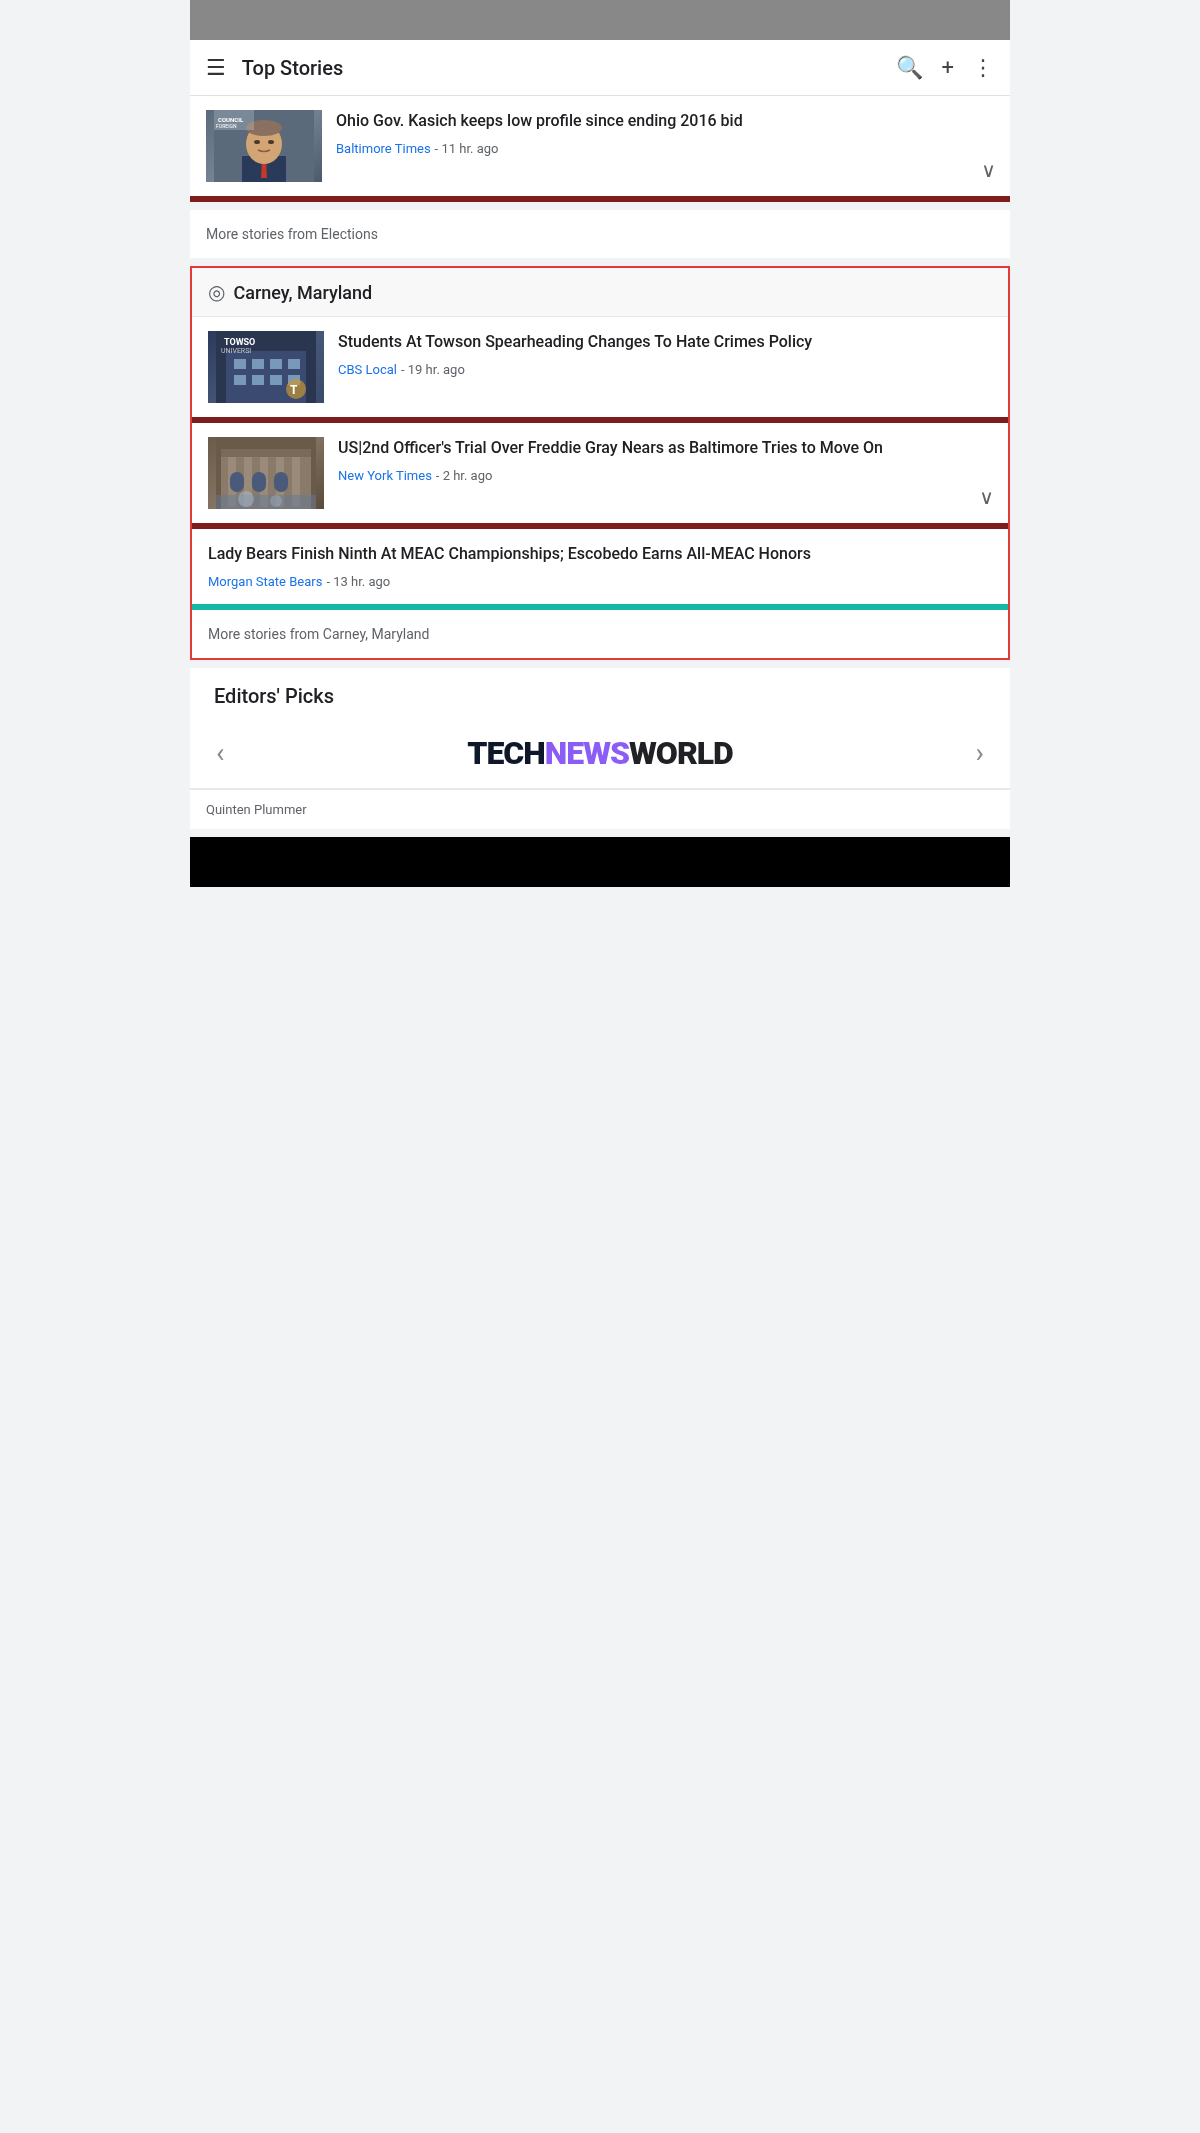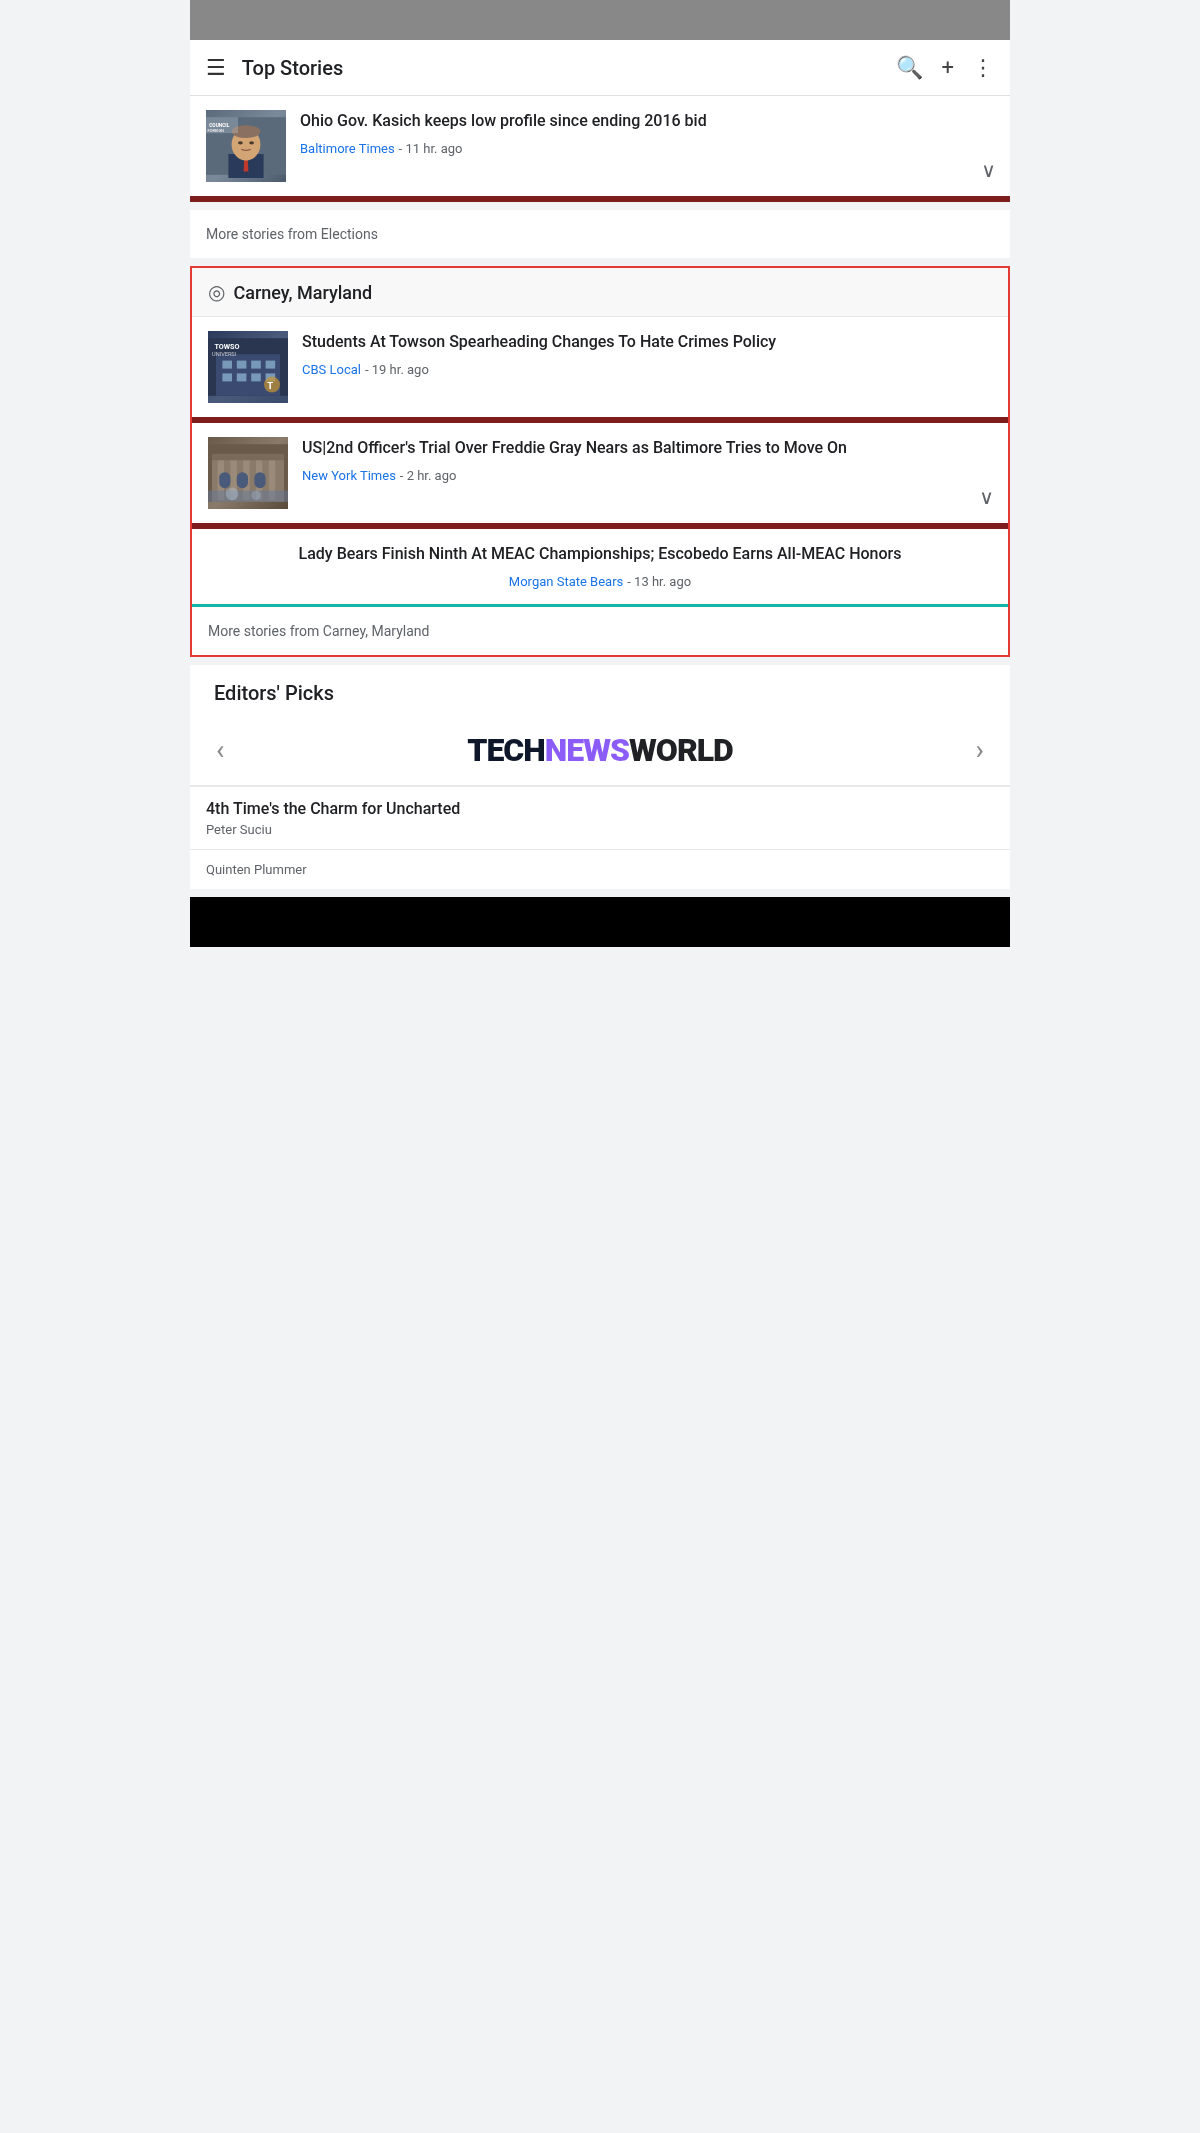--- a/index.html
+++ b/index.html
@@ -57,21 +57,21 @@
 
     
     .article-row {
       display: flex;
       align-items: flex-start;
       padding: 14px 16px;
       border-bottom: 6px solid #7f1d1d;
       position: relative;
     }
     .article-thumb {
-      width: 80px;
+      width: 116px;
       height: 72px;
       background: #555;
       flex-shrink: 0;
       margin-right: 14px;
       overflow: hidden;
       position: relative;
     }
     .article-content {
       flex: 1;
     }
@@ -116,22 +116,21 @@
       padding: 12px 16px;
       display: flex;
       align-items: center;
       gap: 8px;
       border-bottom: 1px solid #e8e8e8;
     }
 
     
     .article-text-only {
       padding: 14px 16px;
-      border-bottom: 3px solid #14b8a6;
-      text-align: center;
+      border-bottom: 6px solid #14b8a6;
     }
     .article-text-only .article-title {
       font-size: 16px;
       font-weight: 500;
       color: #202124;
       line-height: 1.35;
       margin-bottom: 6px;
     }
 
     
@@ -375,24 +374,20 @@
   <div class="editors-picks-brand">
     <span class="brand-arrow">‹</span>
     <div style="flex:1; text-align:center;">
       <span class="brand-name">
         <span class="brand-tech">TECH</span><span class="brand-news">NEWS</span><span class="brand-world">WORLD</span>
       </span>
     </div>
     <span class="brand-arrow">›</span>
   </div>
 
-  <div class="editors-article">
-    <div class="editors-article-title">4th Time's the Charm for Uncharted</div>
-    <div class="editors-article-author">Peter Suciu</div>
-  </div>
 
   <div class="editors-article">
     <div class="editors-article-author">Quinten Plummer</div>
   </div>
 
 
 </div>
 
 <div class="bottom-bar"></div>
 

